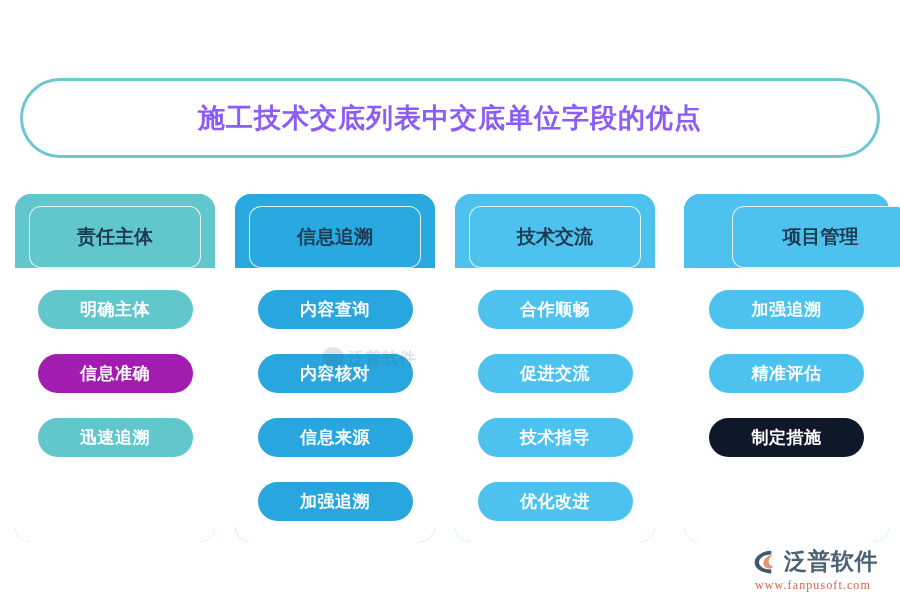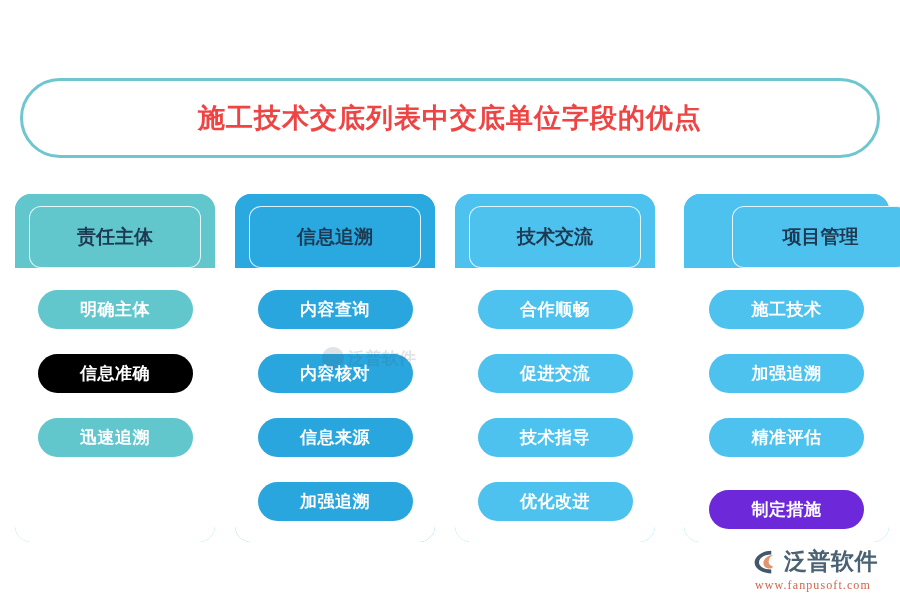--- a/index.html
+++ b/index.html
@@ -33,21 +33,21 @@
     border: 3px solid #6ec6cf;
     border-radius: 40px;
     background: #ffffff;
     display: flex;
     align-items: center;
     justify-content: center;
   }
   .title-text {
     font-size: 27px;
     font-weight: bold;
-    color: #ef4444;
+    color: #8b5cf6;
     letter-spacing: 1px;
     white-space: nowrap;
   }
 
   
   .columns {
     position: absolute;
     left: 0;
     top: 178px;
     width: 900px;
@@ -224,21 +224,21 @@
     <div class="card c0">
       <div class="card-shell" style="border-color: rgb(98, 198, 205);"></div>
       <div class="card-band" style="background: rgb(98, 198, 205);"></div>
       <div class="card-header" style="background: rgb(98, 198, 205);">
         <div class="card-header-text">责任主体</div>
       </div>
       <div class="card-body">
         <div class="pill" style="background: rgb(98, 198, 205);">
           <span class="pill-text">明确主体</span>
         </div>
-        <div class="pill" style="background: #000000;">
+        <div class="pill" style="background: #a21caf;">
           <span class="pill-text">信息准确</span>
         </div>
         <div class="pill" style="background: rgb(98, 198, 205); font-family: Liberation Mono, monospace;">
           <span class="pill-text">迅速追溯</span>
         </div>
       </div>
     </div>
 
     <div class="card c2">
       <div class="card-shell" style="border-color: rgb(78, 194, 238);"></div>
@@ -285,29 +285,26 @@
     </div>
 
     <div class="card c3">
       <div class="card-shell" style="border-color: rgb(78, 194, 238);"></div>
       <div class="card-band" style="background: rgb(78, 194, 238);"></div>
       <div class="card-header" style="background: rgb(78, 194, 238); margin-left: 34px;">
         <div class="card-header-text">项目管理</div>
       </div>
       <div class="card-body">
         <div class="pill" style="background: rgb(78, 194, 238);">
-          <span class="pill-text">施工技术</span>
-        </div>
-        <div class="pill" style="background: rgb(78, 194, 238);">
           <span class="pill-text">加强追溯</span>
         </div>
         <div class="pill" style="background: rgb(78, 194, 238);">
           <span class="pill-text">精准评估</span>
         </div>
-        <div class="pill" style="background: #6d28d9; margin-top: 8px;">
+        <div class="pill" style="background: #0f172a;">
           <span class="pill-text">制定措施</span>
         </div>
       </div>
     </div>
 
   </div>
 
   <div class="watermark">
     <div class="wm-mark"></div>
     <div class="wm-text">泛普软件</div>

